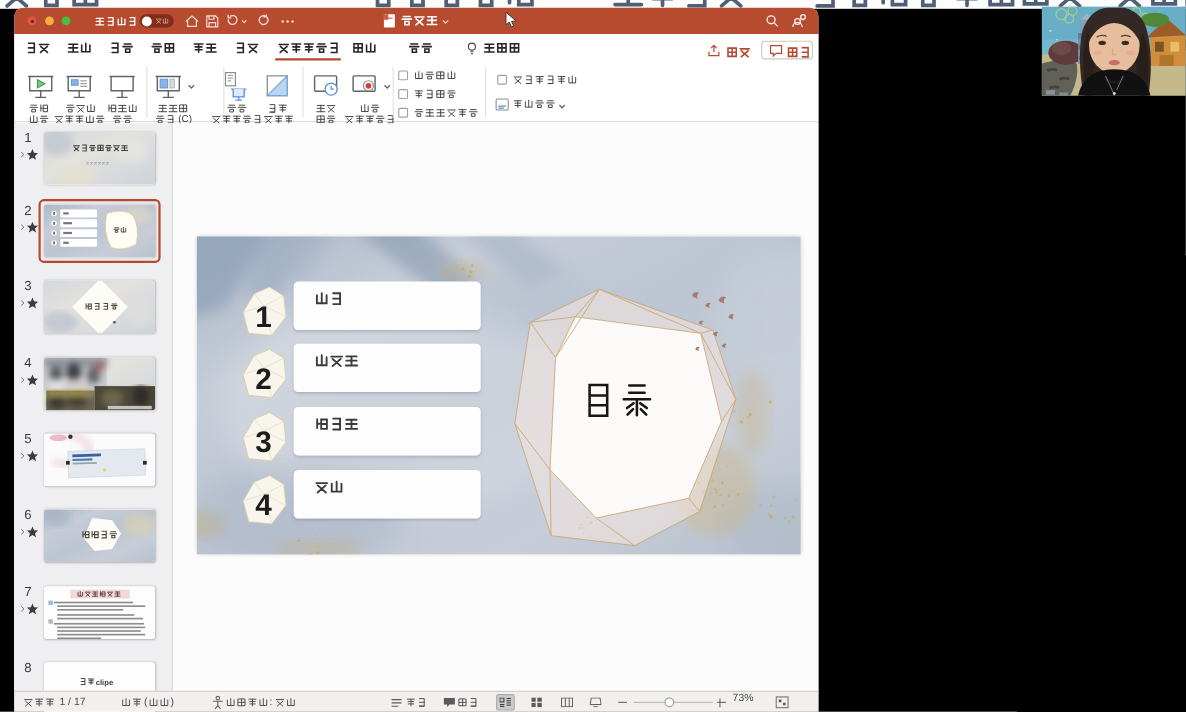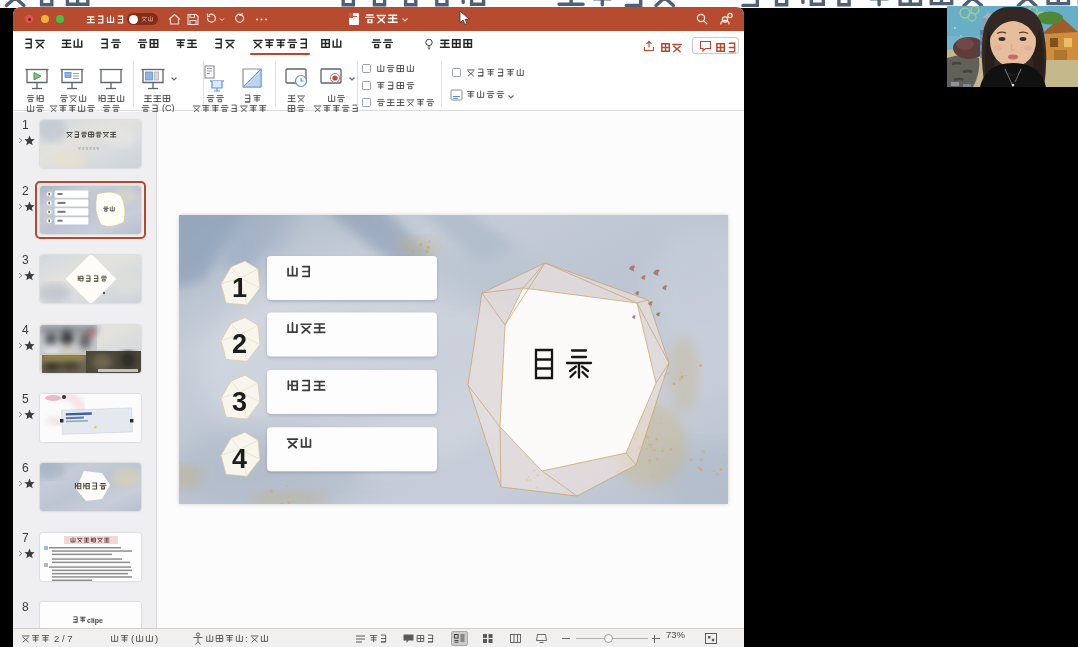--- a/index.html
+++ b/index.html
@@ -883,21 +883,21 @@
       </div>
     </div>
 <div class="abs" style="left:0;top:621px;width:731px;height:19px;background:#f1f0ef;border-top:1px solid #cfcecd">
       <svg class="abs" style="left:8.0px;top:5.0px;" width="30" height="9" viewBox="0 0 29.6 9">
         <g fill="none" stroke="#4a4a4a" stroke-width="0.95" stroke-linecap="round">
           <use href="#g3" x="0.00" width="9" height="9"></use>
           <use href="#g7" x="9.88" width="9" height="9"></use>
           <use href="#g7" x="19.76" width="9" height="9"></use>
         </g>
       </svg>
-      <span class="abs" style="left:41px;top:4px;font-size:9.5px;color:#4a4a4a">2 / 7</span>
+      <span class="abs" style="left:41px;top:4px;font-size:9.5px;color:#4a4a4a">1 / 17</span>
       <svg class="abs" style="left:97.0px;top:5.0px;" width="20" height="9" viewBox="0 0 19.8 9">
         <g fill="none" stroke="#4a4a4a" stroke-width="0.95" stroke-linecap="round">
           <use href="#g5" x="0.00" width="9" height="9"></use>
           <use href="#g7" x="9.88" width="9" height="9"></use>
         </g>
       </svg>
       <span class="abs" style="left:118px;top:4px;font-size:9.5px;color:#4a4a4a">(</span>
       <svg class="abs" style="left:122.0px;top:5.0px;" width="20" height="9" viewBox="0 0 19.8 9">
         <g fill="none" stroke="#4a4a4a" stroke-width="0.95" stroke-linecap="round">
           <use href="#g5" x="0.00" width="9" height="9"></use>

